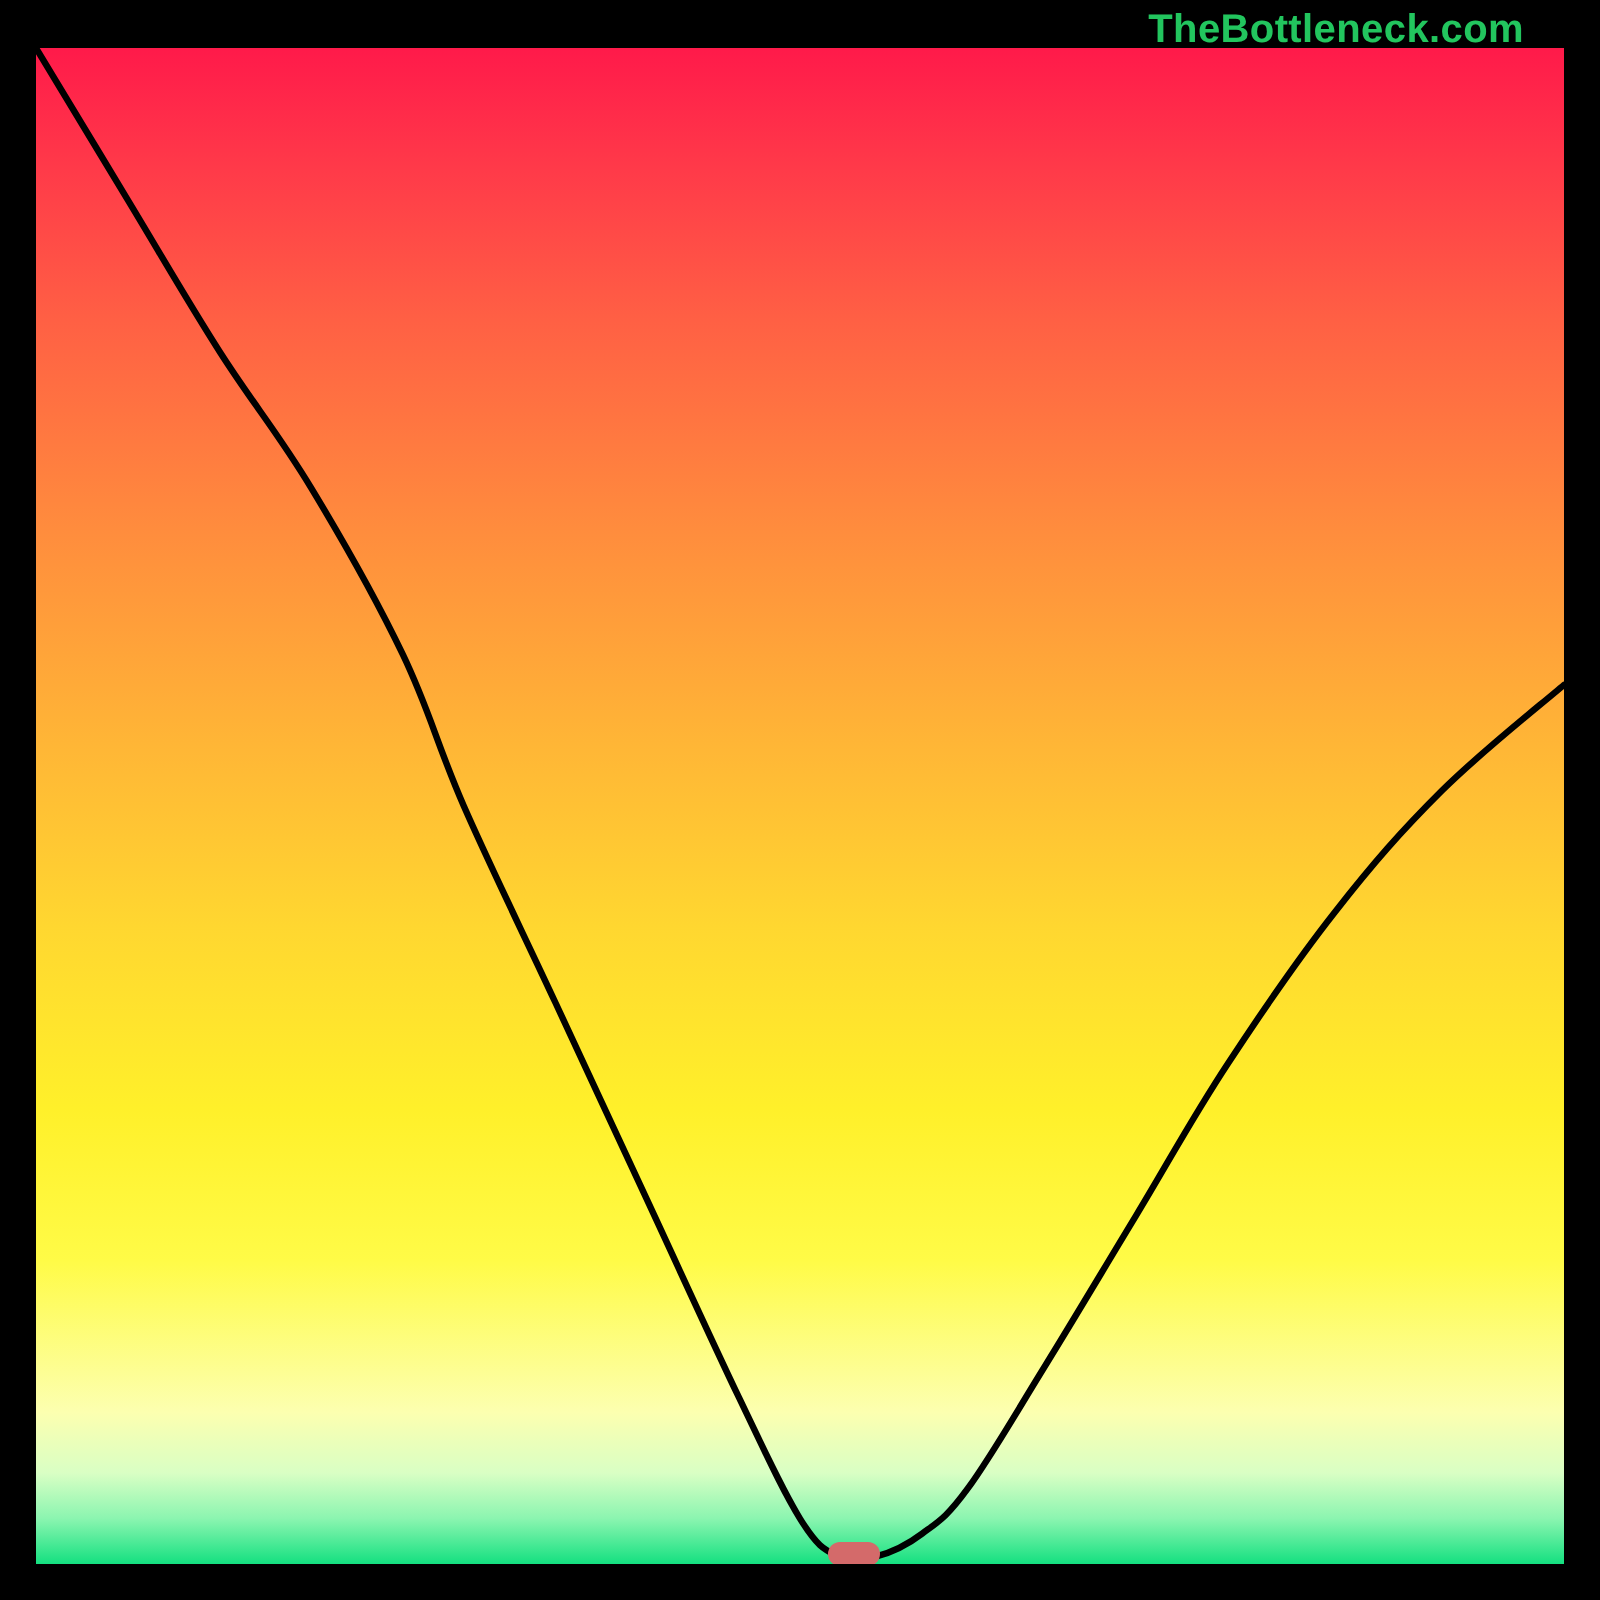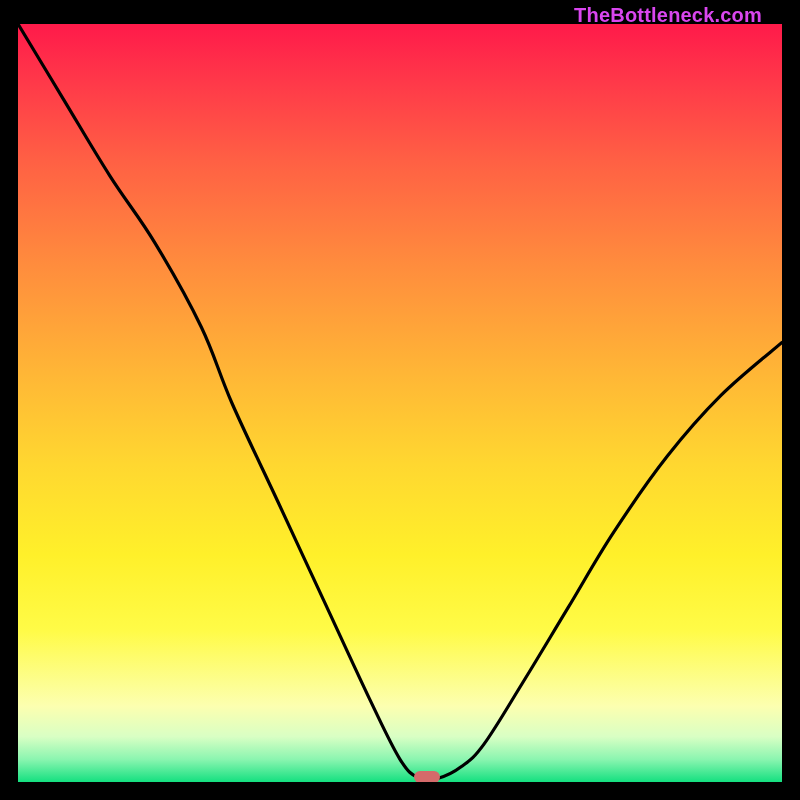--- a/index.html
+++ b/index.html
@@ -56,21 +56,21 @@
     width: 26px;
     height: 12px;
     border-radius: 6px;
     background: #d46a6a;
     transform: translate(-50%, -50%);
   }
   .watermark {
     position: absolute;
     top: 4px;
     right: 20px;
-    color: #d946ef;
+    color: #22c55e;
     font-size: 20px;
     font-weight: 600;
     letter-spacing: 0.2px;
     user-select: none;
   }
 </style>
 </head>
 <body>
 
 <div class="frame">

